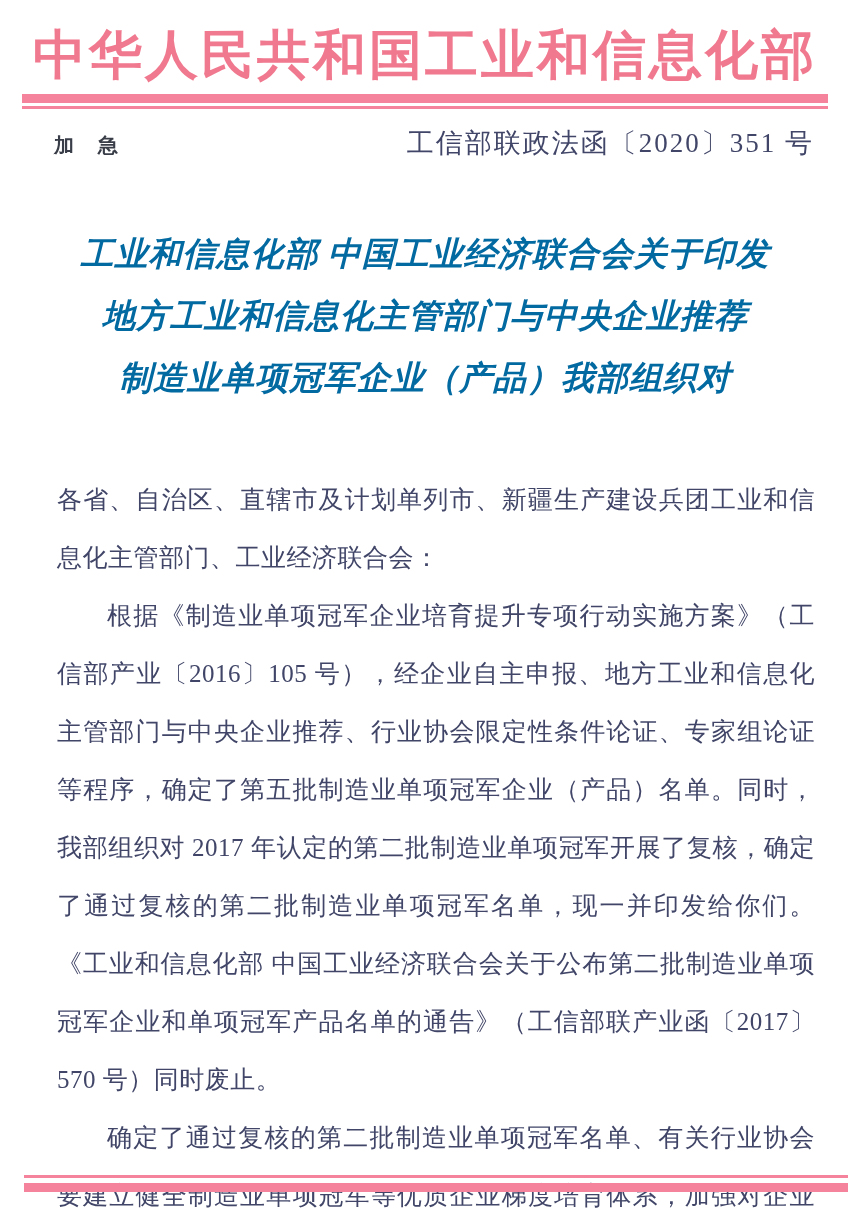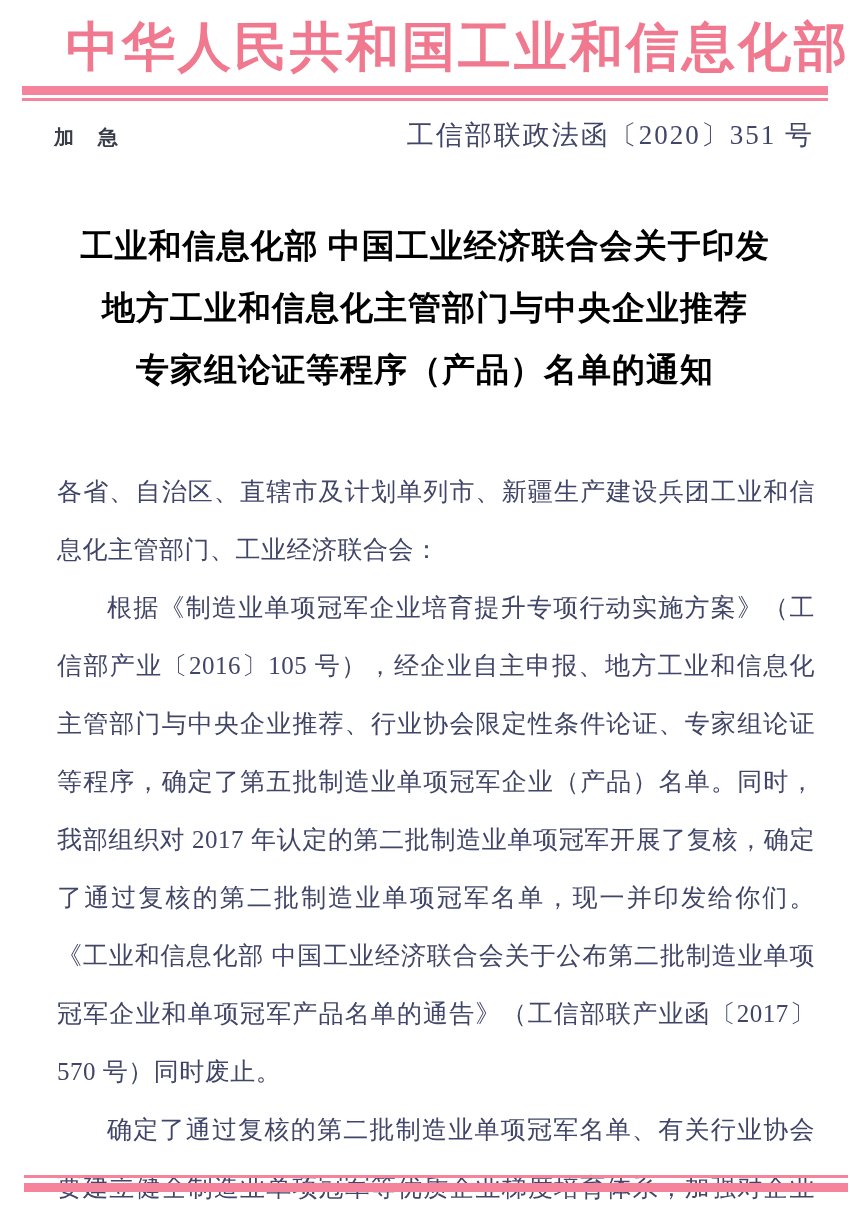--- a/index.html
+++ b/index.html
@@ -12,22 +12,22 @@
     width: 850px;
     height: 1218px;
     margin: 0 auto;
     background: #ffffff;
     overflow: hidden;
     font-family: "Liberation Serif", "DejaVu Serif", serif;
   }
 
   
   .masthead {
-    padding-top: 16px;
-    text-align: right;
+    padding-top: 24px;
+    text-align: center;
   }
   .masthead-title {
     display: inline-block;
     color: #f1798f;
     font-size: 53px;
     font-weight: bold;
     letter-spacing: 3px;
     white-space: nowrap;
     line-height: 1.2;
   }
@@ -62,25 +62,26 @@
     font-size: 27px;
     color: #414668;
     letter-spacing: 2px;
     margin-left: 8px;
   }
 
   
   .title-block {
     margin-top: 62px;
     text-align: center;
-    color: #000000;
+    color: #0369a1;
     font-weight: bold;
     font-size: 33px;
     line-height: 62px;
     letter-spacing: 1px;
+    font-style: italic;
   }
 
   
   .body-block {
     margin: 62px 35px 0 57px;
     color: #414668;
     font-size: 25px;
     line-height: 58px;
     text-align: justify;
     letter-spacing: 0.5px;
@@ -124,21 +125,21 @@
   </div>
 
   <div class="meta-row">
     <span class="urgency">加　急</span>
     <span class="doc-number">工信部联政法函〔2020〕351 号</span>
   </div>
 
   <div class="title-block">
     <div>工业和信息化部 中国工业经济联合会关于印发</div>
     <div>地方工业和信息化主管部门与中央企业推荐</div>
-    <div>专家组论证等程序（产品）名单的通知</div>
+    <div>制造业单项冠军企业（产品）我部组织对</div>
   </div>
 
   <div class="body-block">
     <p>各省、自治区、直辖市及计划单列市、新疆生产建设兵团工业和信息化主管部门、工业经济联合会：</p>
     <p class="indent">根据《制造业单项冠军企业培育提升专项行动实施方案》（工信部产业〔2016〕105 号），经企业自主申报、地方工业和信息化主管部门与中央企业推荐、行业协会限定性条件论证、专家组论证等程序，确定了第五批制造业单项冠军企业（产品）名单。同时，我部组织对 2017 年认定的第二批制造业单项冠军开展了复核，确定了通过复核的第二批制造业单项冠军名单，现一并印发给你们。《工业和信息化部 中国工业经济联合会关于公布第二批制造业单项冠军企业和单项冠军产品名单的通告》（工信部联产业函〔2017〕570 号）同时废止。</p>
     <p class="indent">确定了通过复核的第二批制造业单项冠军名单、有关行业协会要建立健全制造业单项冠军等优质企业梯度培育体系，加强对企业的服务和支持，引导企业专注细分产品领域的创新、产品质量提升</p>
   </div>
 
   <div class="rule-bottom">
     <div class="thin"></div>

